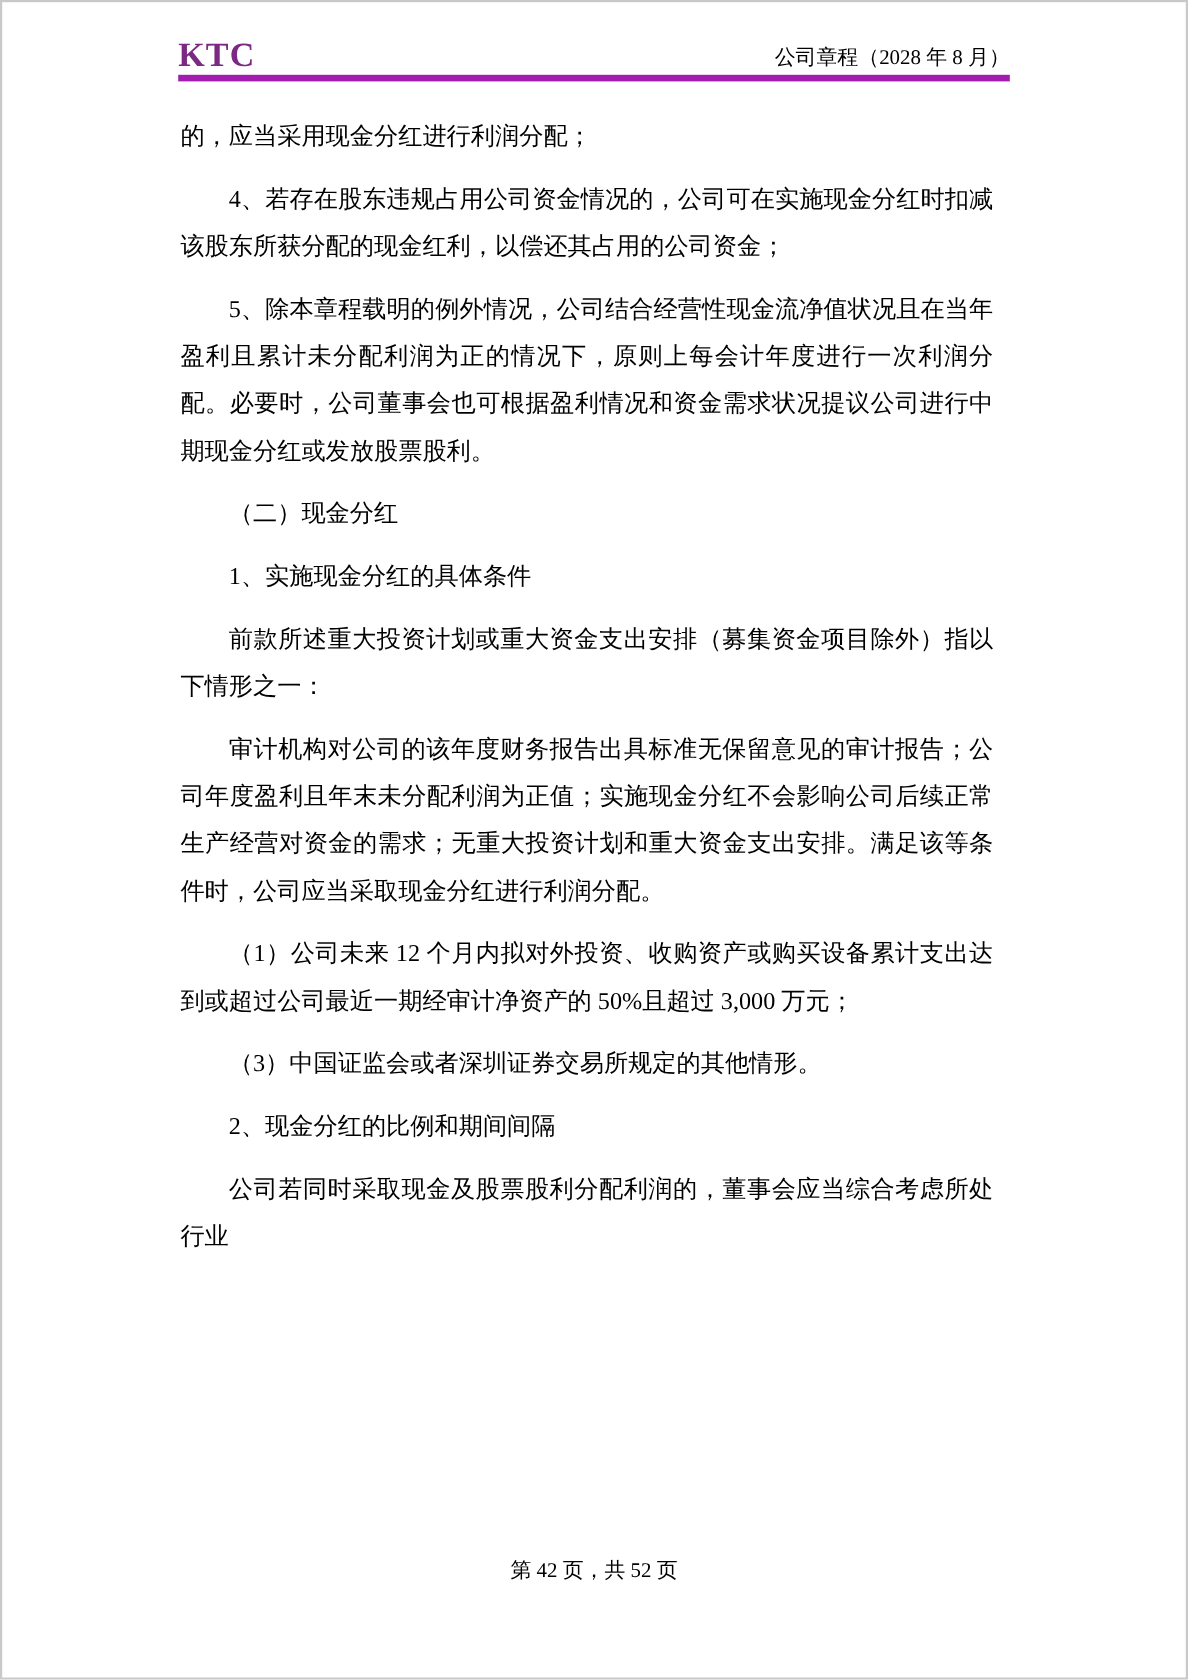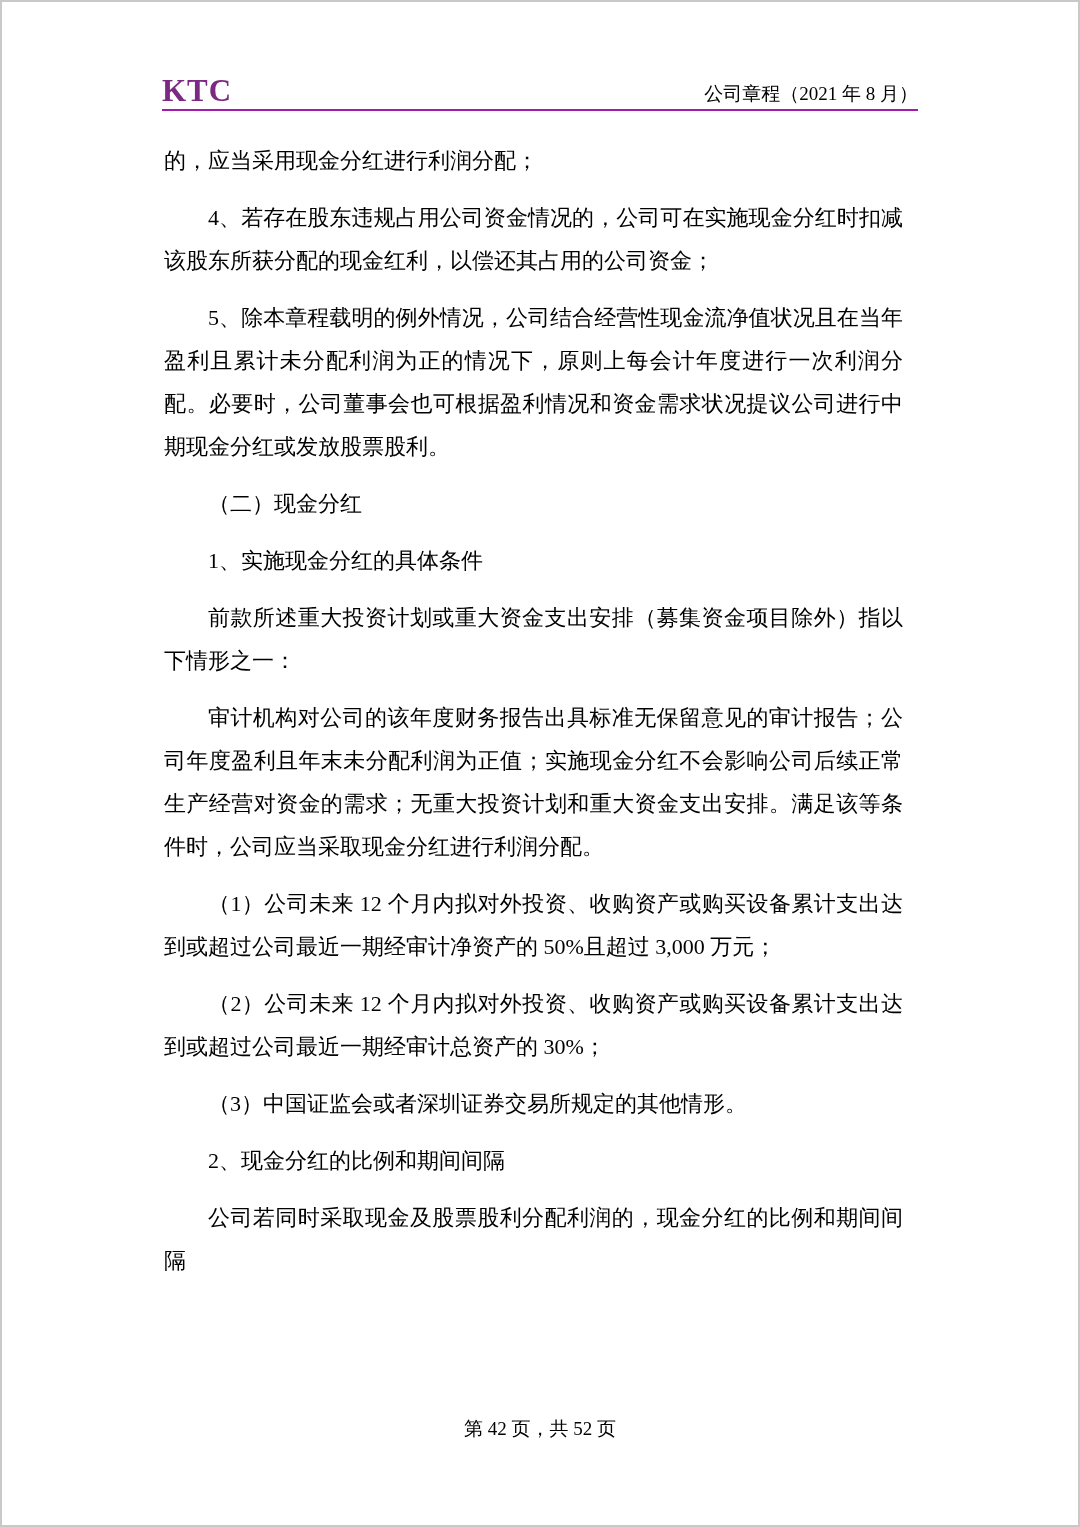--- a/index.html
+++ b/index.html
@@ -14,23 +14,23 @@
     box-sizing: border-box;
     width: 1080px;
     height: 1527px;
     border: 2px solid #c9c9c9;
     background: #ffffff;
     position: relative;
     overflow: hidden;
   }
   .header {
     margin: 0 160px;
-    padding-top: 73px;
+    padding-top: 32px;
     padding-bottom: 3px;
-    border-bottom: 2px solid #a21caf;
+    border-bottom: 6px solid #a21caf;
     display: flex;
     justify-content: space-between;
     align-items: flex-end;
   }
   .logo {
     font-weight: 700;
     font-size: 31px;
     line-height: 1;
     letter-spacing: 1px;
   }
@@ -63,35 +63,34 @@
     font-family: Liberation Serif, serif;
   }
 </style>
 </head>
 <body>
 
 <div class="page">
 
   <div class="header">
     <span class="logo" style="color: rgb(123, 41, 130);">KTC</span>
-    <span class="header-title">公司章程（2021 年 8 月）</span>
+    <span class="header-title">公司章程（2028 年 8 月）</span>
   </div>
 
   <div class="body-text">
       <p class="para">的，应当采用现金分红进行利润分配；</p>
       <p class="para indent">4、若存在股东违规占用公司资金情况的，公司可在实施现金分红时扣减该股东所获分配的现金红利，以偿还其占用的公司资金；</p>
       <p class="para indent">5、除本章程载明的例外情况，公司结合经营性现金流净值状况且在当年盈利且累计未分配利润为正的情况下，原则上每会计年度进行一次利润分配。必要时，公司董事会也可根据盈利情况和资金需求状况提议公司进行中期现金分红或发放股票股利。</p>
       <p class="para indent">（二）现金分红</p>
       <p class="para indent">1、实施现金分红的具体条件</p>
       <p class="para indent">前款所述重大投资计划或重大资金支出安排（募集资金项目除外）指以下情形之一：</p>
       <p class="para indent">审计机构对公司的该年度财务报告出具标准无保留意见的审计报告；公司年度盈利且年末未分配利润为正值；实施现金分红不会影响公司后续正常生产经营对资金的需求；无重大投资计划和重大资金支出安排。满足该等条件时，公司应当采取现金分红进行利润分配。</p>
       <p class="para indent">（1）公司未来 12 个月内拟对外投资、收购资产或购买设备累计支出达到或超过公司最近一期经审计净资产的 50%且超过 3,000 万元；</p>
-      <p class="para indent">（2）公司未来 12 个月内拟对外投资、收购资产或购买设备累计支出达到或超过公司最近一期经审计总资产的 30%；</p>
       <p class="para indent">（3）中国证监会或者深圳证券交易所规定的其他情形。</p>
       <p class="para indent">2、现金分红的比例和期间间隔</p>
-      <p class="para indent">公司若同时采取现金及股票股利分配利润的，现金分红的比例和期间间隔</p>
+      <p class="para indent">公司若同时采取现金及股票股利分配利润的，董事会应当综合考虑所处行业</p>
     </div>
 
   <div class="footer">
     <span>第 42 页，共 52 页</span>
   </div>
 
 </div>
 
 </body></html>

